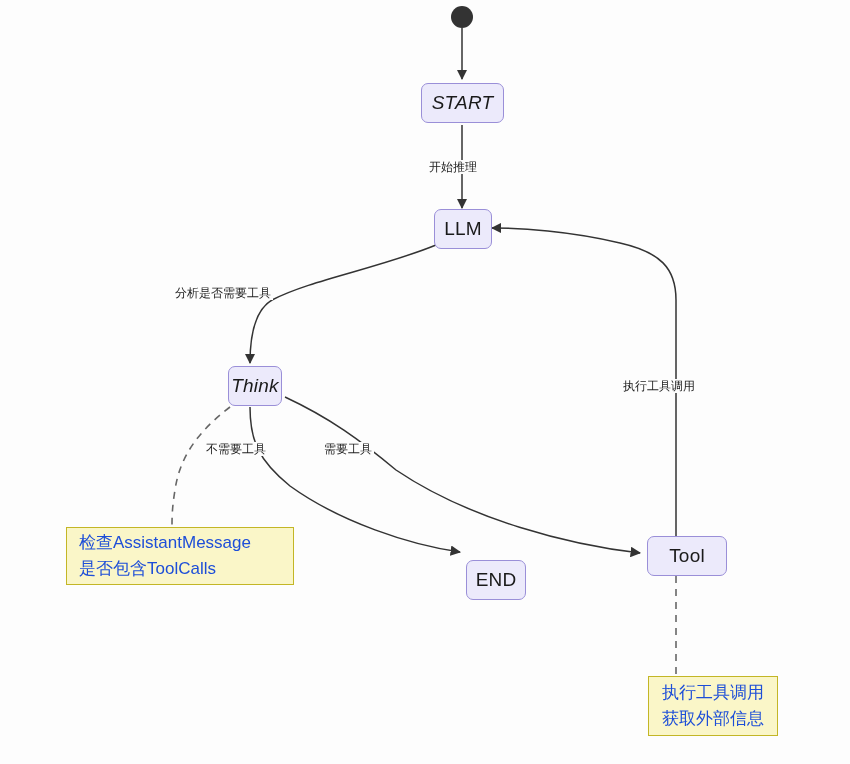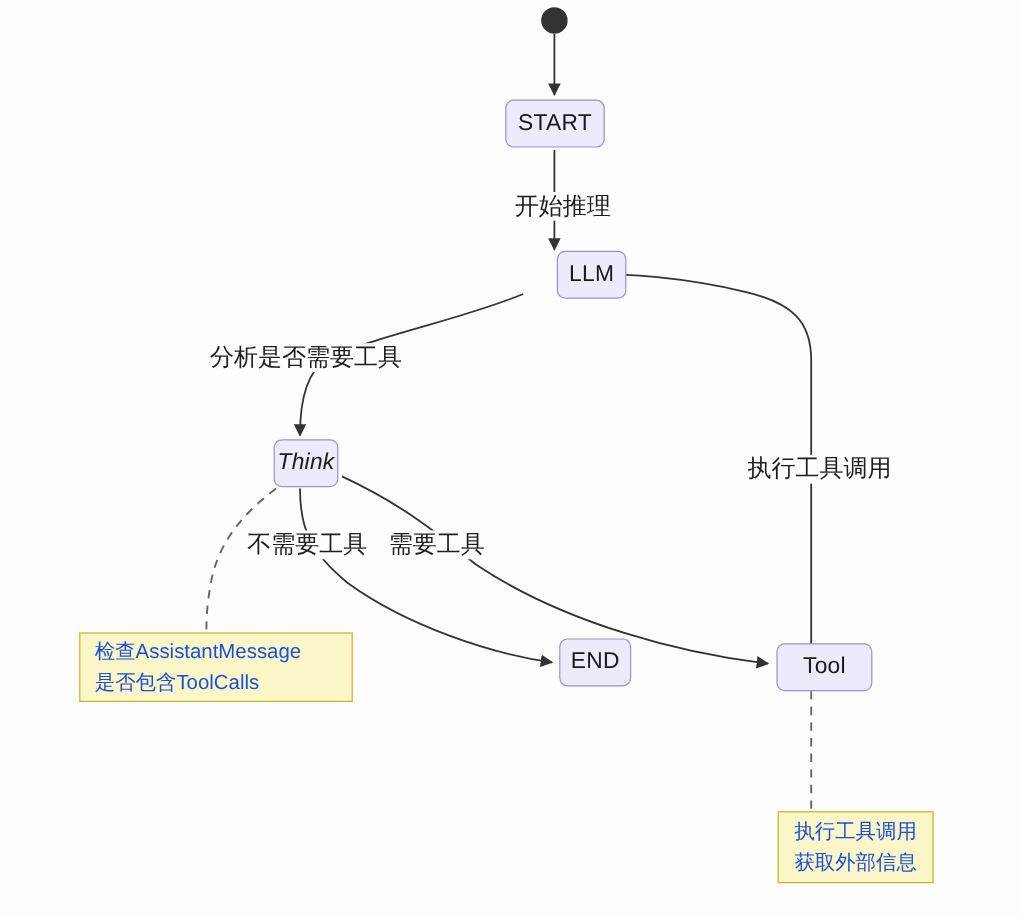--- a/index.html
+++ b/index.html
@@ -50,21 +50,21 @@
     font-size: 17px;
     line-height: 1.55;
     white-space: nowrap;
   }
   .note.center {
     align-items: center;
   }
   .edge-label {
     position: absolute;
     color: #1d1d1d;
-    font-size: 20px;
+    font-size: 12px;
     white-space: nowrap;
     background: #fdfdfd;
     padding: 0 2px;
     line-height: 1.2;
   }
   .watermark {
     position: absolute;
     color: #b9b9b9;
     font-size: 25px;
     letter-spacing: 2px;
@@ -96,33 +96,33 @@
 
     <path d="M 285 397 C 330 418, 360 440, 396 470 C 470 520, 570 545, 640 553" fill="none" stroke="#333333" stroke-width="1.5" marker-end="url(#arrow)"></path>
 
     <path d="M 676 537 L 676 300 C 676 268, 660 252, 620 243 C 570 231, 520 228, 492 228" fill="none" stroke="#333333" stroke-width="1.5" marker-end="url(#arrow)"></path>
 
     <path d="M 230 407 C 200 430, 180 455, 175 490 C 172 508, 172 518, 172 527" fill="none" stroke="#666666" stroke-width="1.6" stroke-dasharray="7 6"></path>
 
     <path d="M 676 576 L 676 676" fill="none" stroke="#666666" stroke-width="1.6" stroke-dasharray="7 6"></path>
   </svg>
 
-  <div class="node" style="left:421px; top:83px; width:83px; height:40px;">
+  <div class="node" style="left:421px; top:83px; width:83px; height:40px;font-style:italic;">
     <span>START</span>
   </div>
 
-  <div class="node" style="left:434px; top:209px; width:58px; height:40px;margin-left:30px;">
+  <div class="node" style="left:434px; top:209px; width:58px; height:40px;">
     <span>LLM</span>
   </div>
 
   <div class="node" style="left:228px; top:366px; width:54px; height:40px;font-style:italic;">
     <span>Think</span>
   </div>
 
-  <div class="node" style="left:466px; top:532px; width:60px; height:40px;">
+  <div class="node" style="left:466px; top:560px; width:60px; height:40px;">
     <span>END</span>
   </div>
 
   <div class="node" style="left:647px; top:536px; width:80px; height:40px;">
     <span>Tool</span>
   </div>
 
   <div class="edge-label" style="left:427px; top:160px;">
     <span>开始推理</span>
   </div>

